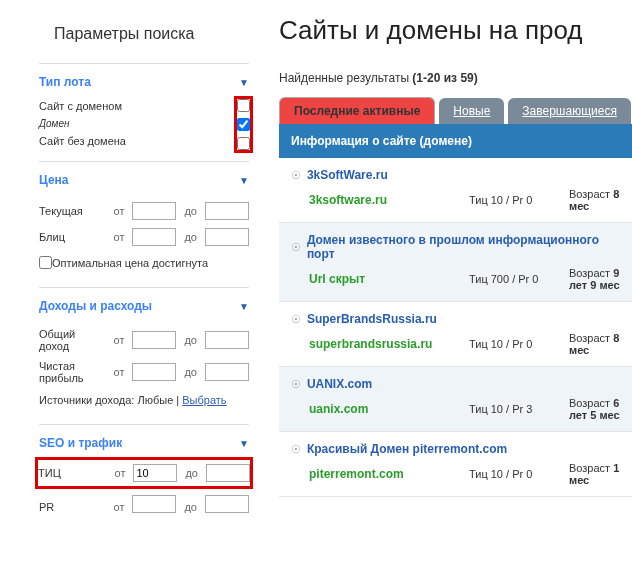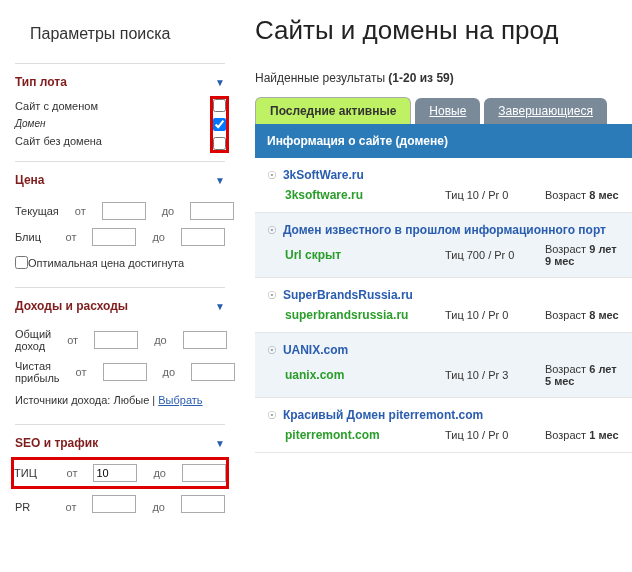--- a/index.html
+++ b/index.html
@@ -1,39 +1,39 @@
 <!DOCTYPE html>
 <html><head>
 <meta charset="utf-8">
 <style>
 * { box-sizing: border-box; margin: 0; padding: 0; }
 body { font-family: Arial, sans-serif; font-size: 12px; color: #333; width: 632px; height: 572px; overflow: hidden; background: #fff; }
-.container { display: flex; height: 100%; }
+.container { display: flex; height: 100%; margin-left: 24px; }
 .sidebar { width: 240px; padding: 10px 15px; }
 .main { flex: 1; padding: 10px 0 10px 15px; }
 .sidebar-title { font-size: 16px; color: #333; margin: 15px 0 20px 15px; }
 .section { border-top: 1px solid #ddd; padding: 8px 0; }
 .section-header { display: flex; justify-content: space-between; align-items: center; cursor: pointer; padding: 3px 0; }
-.section-header .title { color: #7f1d1d; font-weight: bold; font-size: 12px; }
+.section-header .title { color: #3b82f6; font-weight: bold; font-size: 12px; }
 .chevron { color: #2a5db0; font-size: 10px; }
 .section-body { padding: 8px 0 4px 0; }
-.range-row { display: flex; align-items: center; padding: 4px 0; font-size: 11px; gap: 16px; }
+.range-row { display: flex; align-items: center; padding: 4px 0; font-size: 11px; gap: 8px; }
 .range-row .label { width: 90px; }
 .range-row .sm { color: #666; font-size: 11px; }
 .range-row input[type=text] { width: 44px; height: 18px; border: 1px solid #aaa; font-size: 11px; padding: 1px 2px; }
 .opt-row { display: flex; align-items: center; padding: 6px 0; font-size: 11px; }
 .src-row { font-size: 11px; padding: 6px 0; }
 .src-row a { color: #2a5db0; text-decoration: underline; cursor: pointer; }
 .highlight-box { border: 3px solid #d00; margin: -4px; }
 .main-title { font-size: 26px; color: #222; margin: 5px 0 25px 0; white-space: nowrap; }
 .results-count { font-size: 12px; margin-bottom: 12px; }
 .results-count b { font-weight: bold; }
 .tabs { display: flex; align-items: flex-end; gap: 4px; }
 .tab { padding: 6px 14px; border-radius: 6px 6px 0 0; font-size: 12px; cursor: pointer; }
-.tab.active { background: #bef264; border: 1px solid #aaa; border-bottom: none; font-weight: bold; }
+.tab.active { background: #ef4444; border: 1px solid #aaa; border-bottom: none; font-weight: bold; }
 .tab.inactive { background: #7a8a99; color: #fff; text-decoration: underline; }
 .table-header { background: #2b7bb9; color: #fff; padding: 10px 12px; font-weight: bold; font-size: 12px; }
 .listing { border-bottom: 1px solid #e5e5e5; padding: 10px 12px; }
 .listing.alt { background: #eef4f8; }
 .listing .row1 { display: flex; align-items: center; gap: 6px; margin-bottom: 6px; }
 .listing .globe { color: #999; font-size: 11px; }
 .listing .name { color: #2a5db0; font-weight: bold; font-size: 12px; }
 .listing .row2 { display: flex; align-items: center; gap: 20px; padding-left: 18px; }
 .listing .domain { color: #2a9d2a; font-weight: bold; font-size: 12px; min-width: 140px; }
 .listing .stat { font-size: 11px; color: #333; min-width: 80px; }

